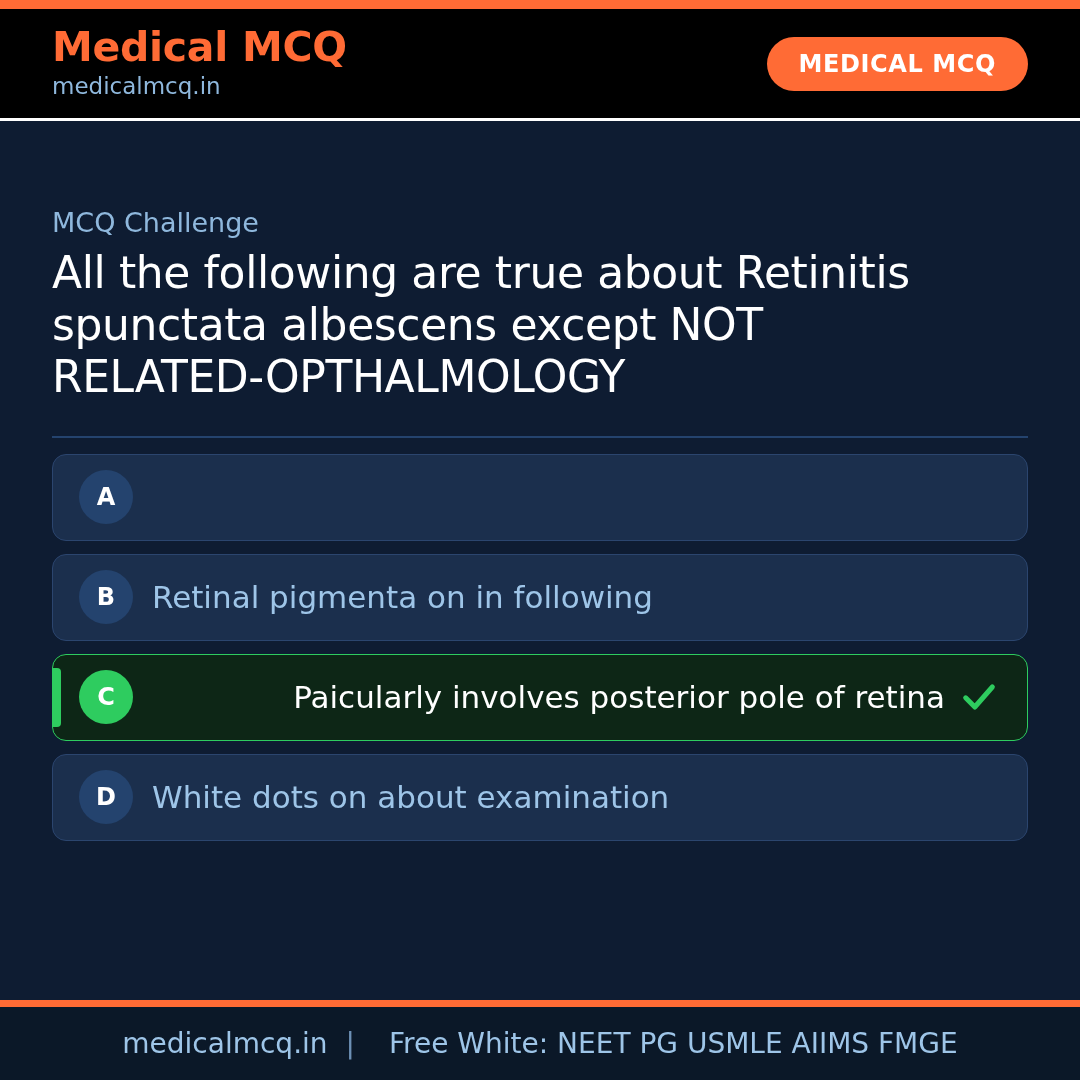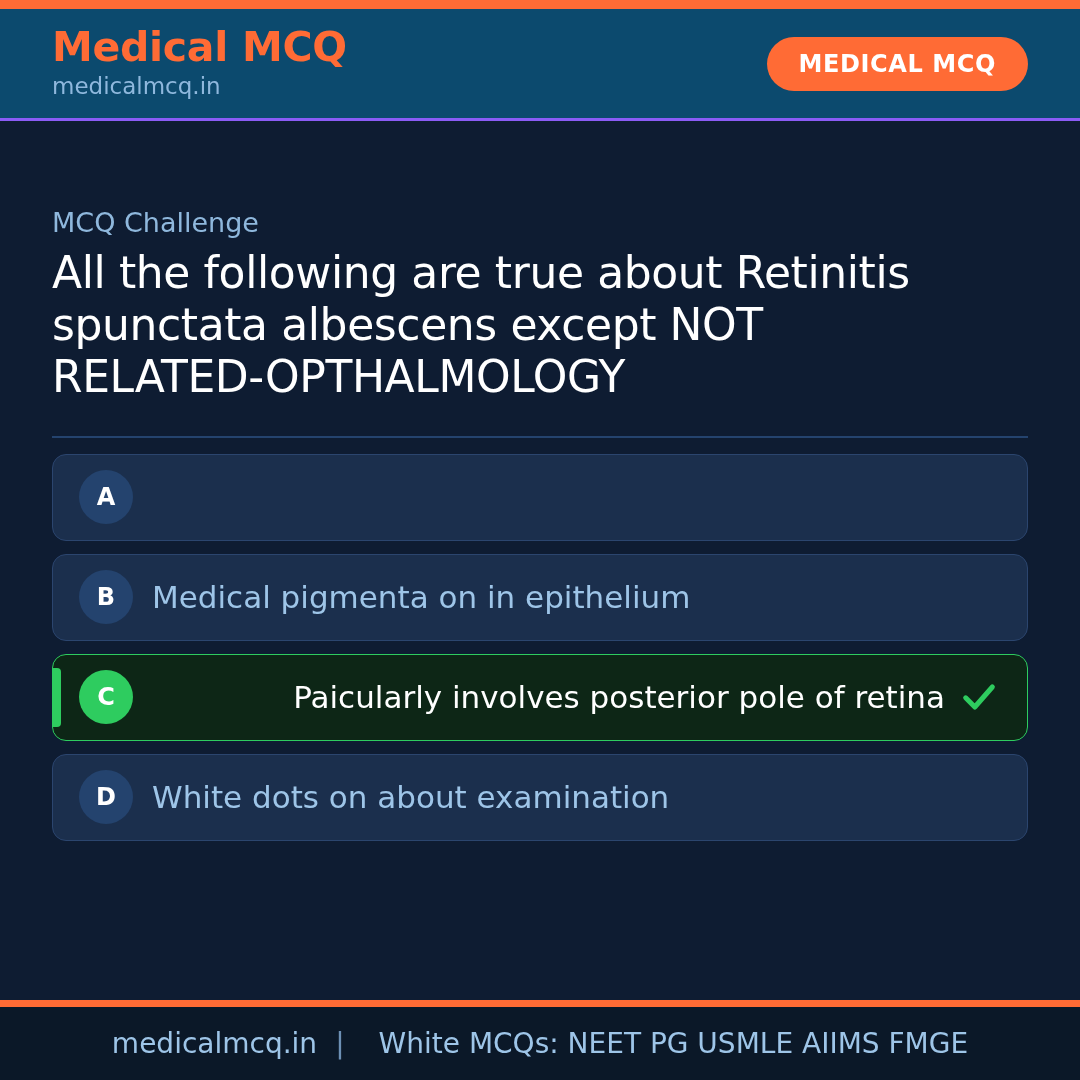--- a/index.html
+++ b/index.html
@@ -26,22 +26,22 @@
     height: 9px;
     width: 100%;
     background: #ff6b35;
     flex: none;
   }
 
   
   .header {
     flex: none;
     height: 112px;
-    background: #0c4a6e;
-    border-bottom: 3px solid #8b5cf6;
+    background: #000000;
+    border-bottom: 3px solid #ffffff;
     display: flex;
     align-items: center;
     justify-content: space-between;
     padding: 0 52px 0 52px;
   }
   .brand { display: flex; flex-direction: column; justify-content: center; }
   .brand-title {
     font-size: 41px;
     font-weight: bold;
     color: #ff6b35;
@@ -215,21 +215,21 @@
 
     <div class="options">
 
       <div class="option">
         <div class="opt-badge">A</div>
 
       </div>
 
       <div class="option">
         <div class="opt-badge">B</div>
-        <div class="opt-text">Medical pigmenta on in epithelium</div>
+        <div class="opt-text">Retinal pigmenta on in following</div>
 
       </div>
 
       <div class="option correct">
         <div class="accent"></div>
         <div class="opt-badge">C</div>
         <div class="opt-text">Paicularly involves posterior pole of retina</div>
         <div class="opt-check">
           <svg class="check-svg" viewBox="0 0 24 24" fill="none" stroke="#2ecc5f" stroke-width="3" stroke-linecap="round" stroke-linejoin="round">
               <path d="M4 12.5 L9.5 18 L20 6"></path>
@@ -246,16 +246,16 @@
     </div>
 
     <div class="spacer"></div>
   </div>
 
   <div class="footer-rule"></div>
 
   <div class="footer">
     <span class="footer-text">medicalmcq.in</span>
     <span class="footer-text footer-sep">|</span>
-    <span class="footer-text footer-tag">White MCQs: NEET PG  USMLE  AIIMS  FMGE</span>
+    <span class="footer-text footer-tag">Free White: NEET PG  USMLE  AIIMS  FMGE</span>
   </div>
 
 </div>
 
 </body></html>

